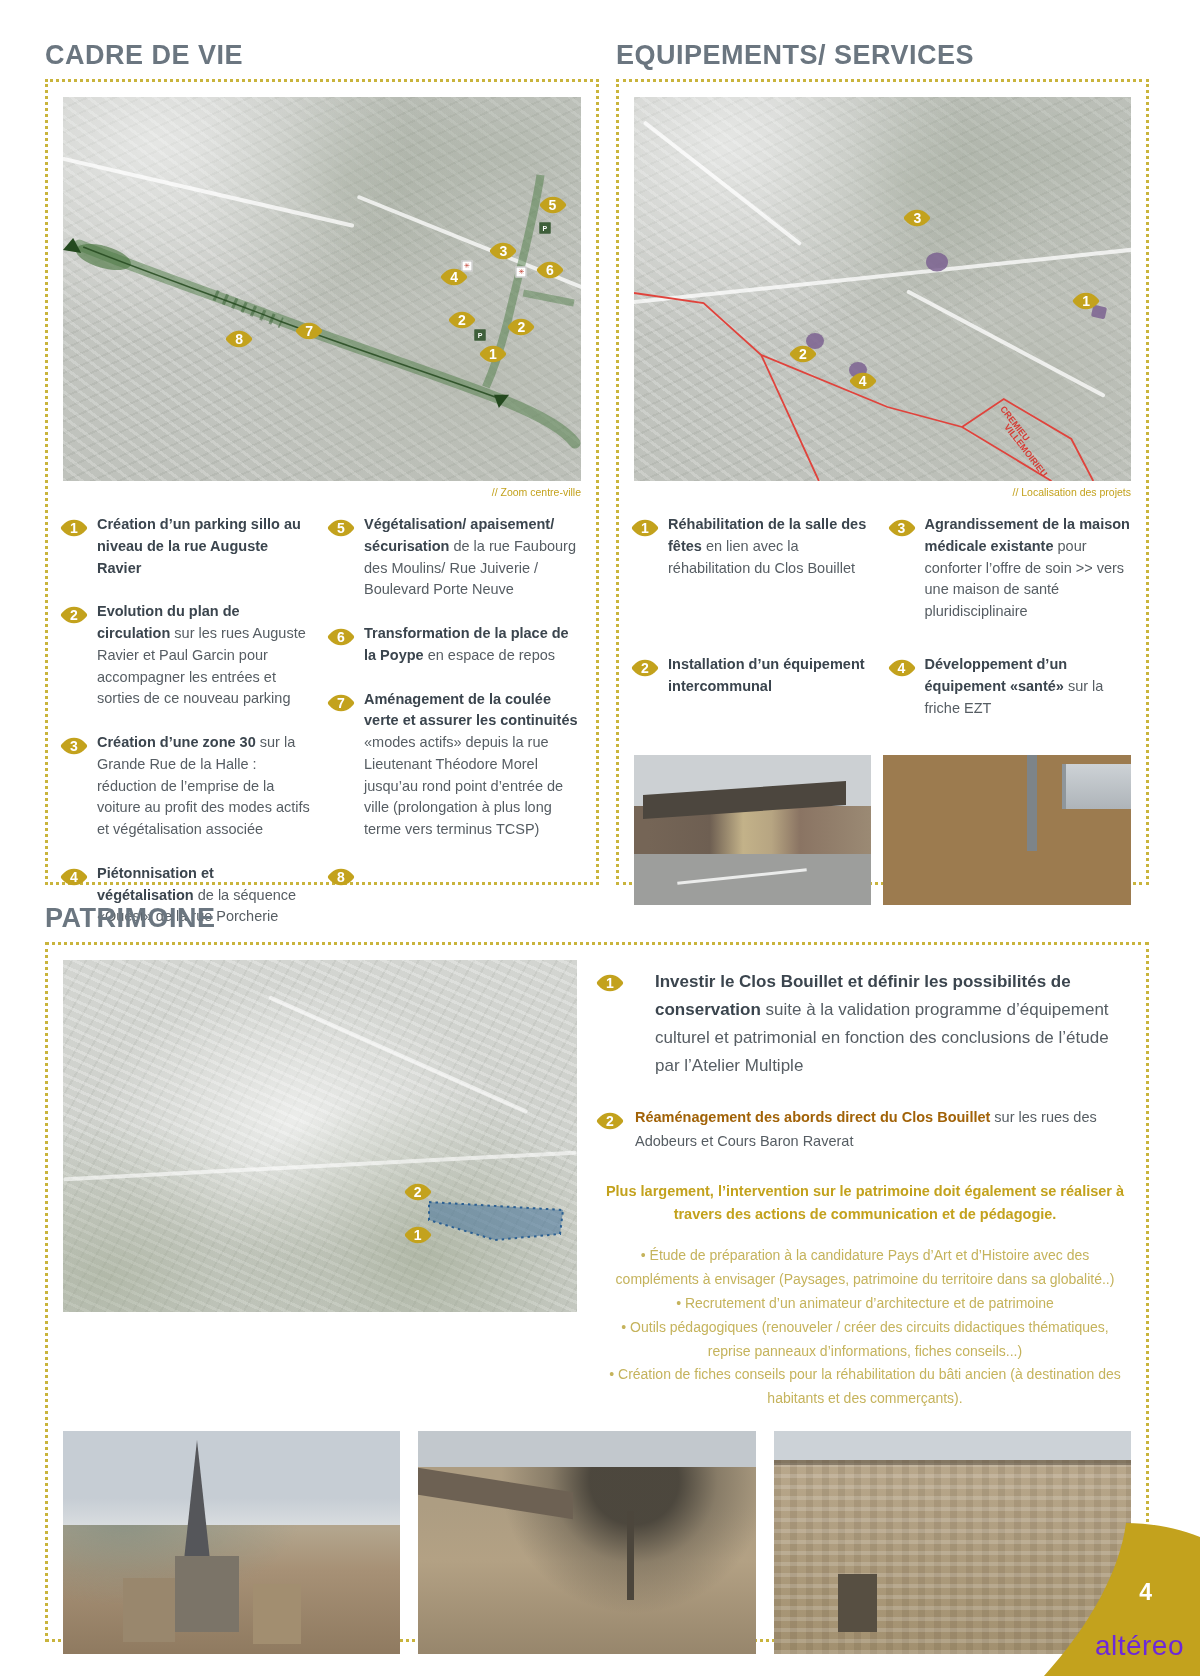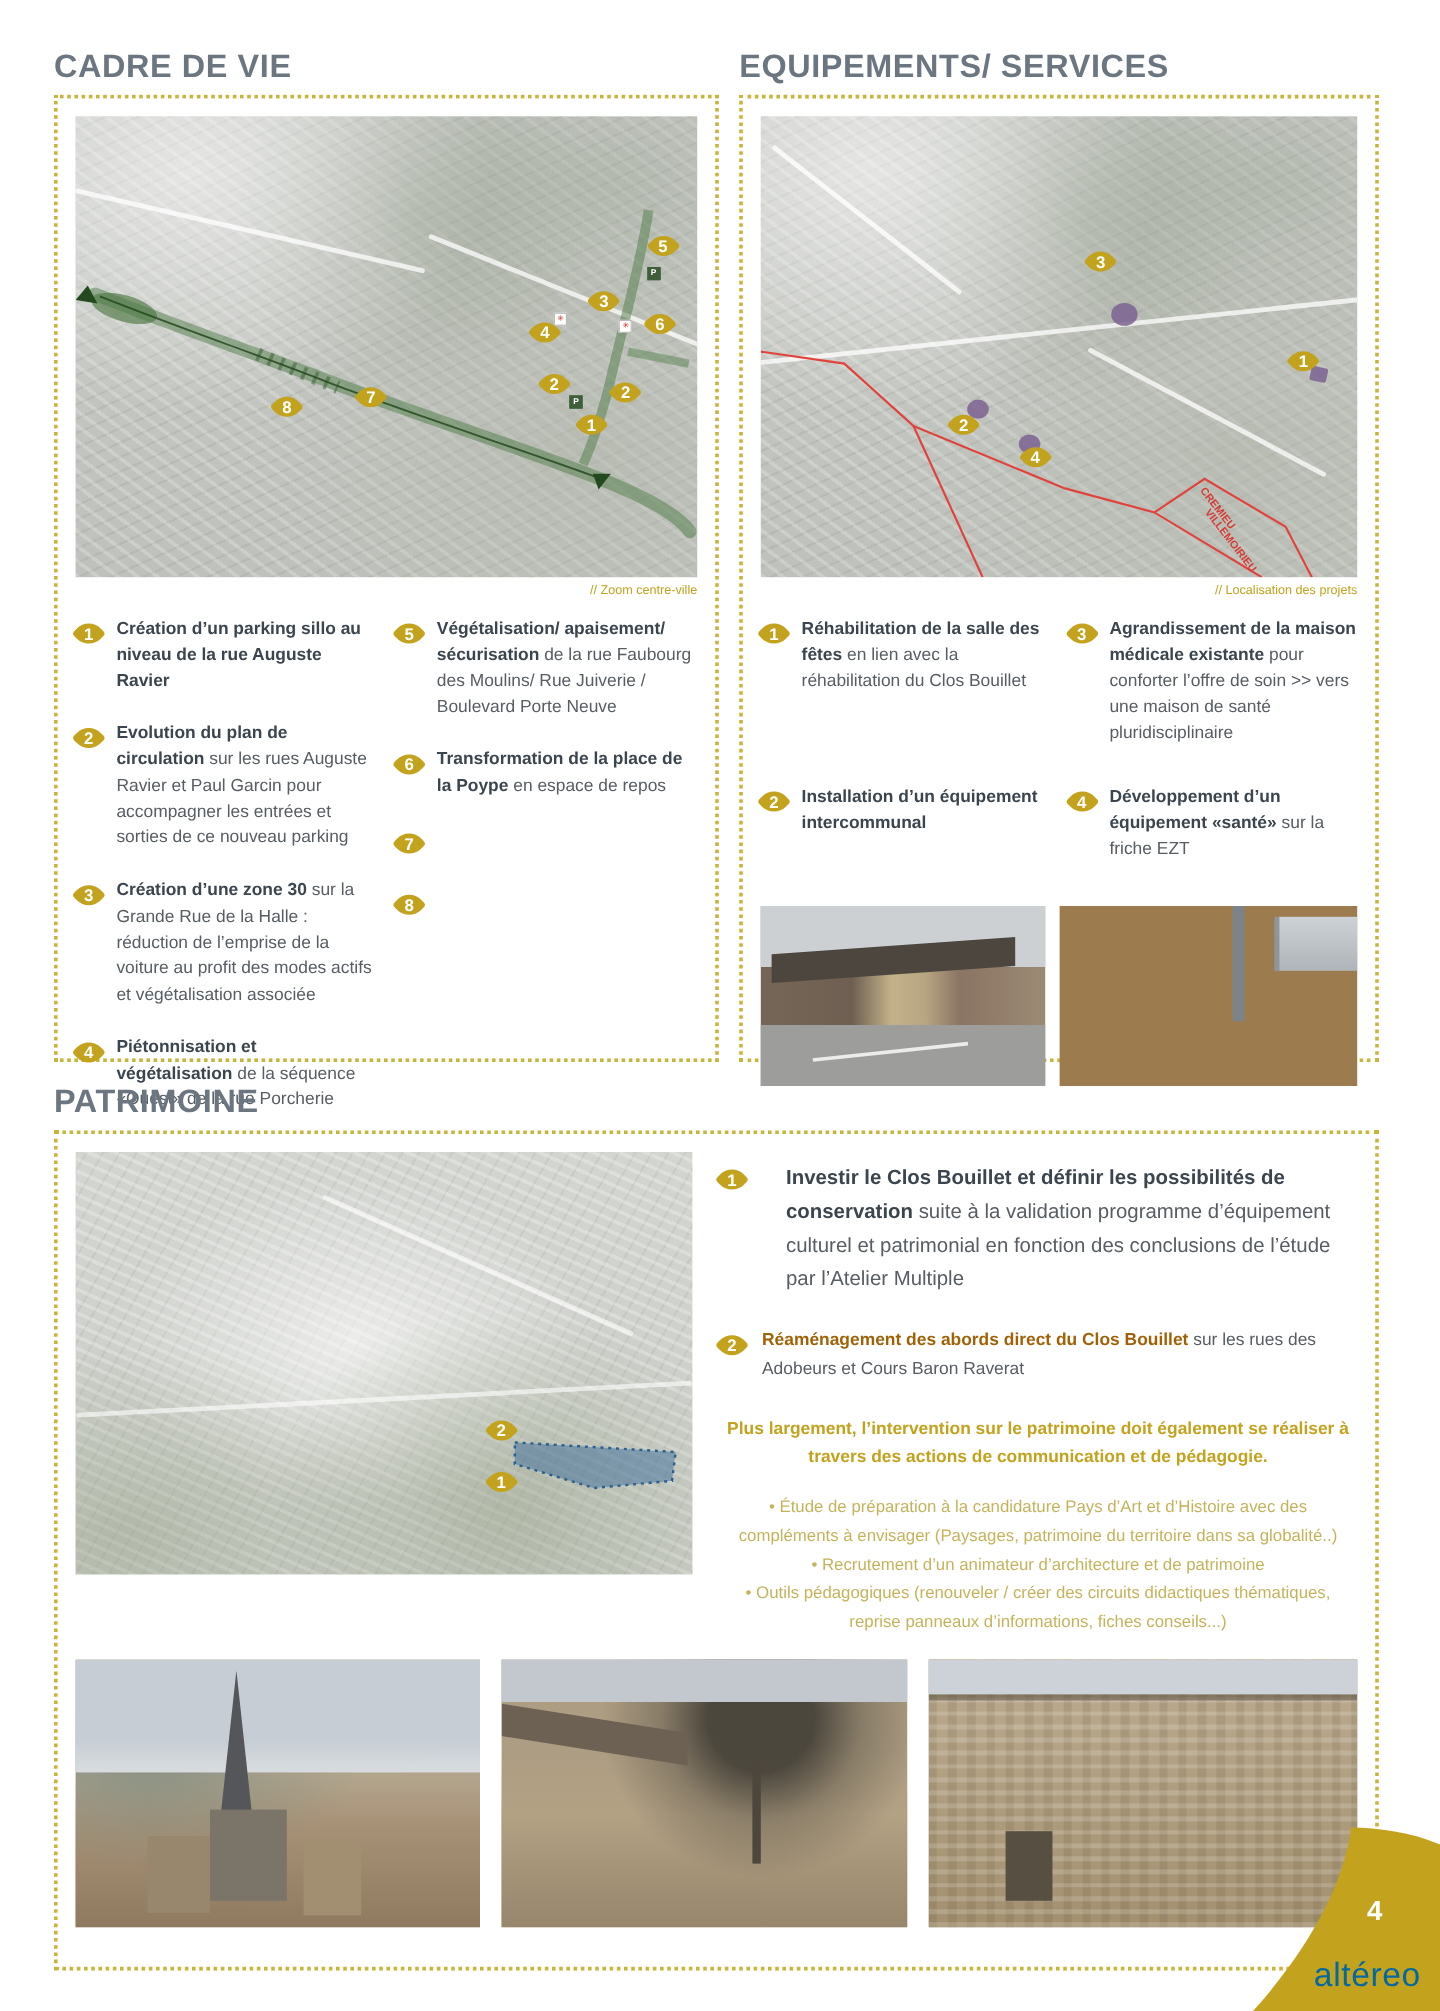--- a/index.html
+++ b/index.html
@@ -105,21 +105,21 @@
   .pat-item .leaf-wrap { flex:0 0 22px; width:22px; height:30px; }
   .pat-item .txt { font-size:14.5px; line-height:1.65; }
   .pat-highlight { color:#c3a21d; font-weight:bold; font-size:14.5px; line-height:1.6; text-align:center; margin:16px 4px 18px; }
   .pat-bullets { color:#c5b35c; font-size:14px; line-height:1.7; text-align:center; }
   .pat-bullets .bullet::before { content:"•  "; }
 
   
   .corner { position:absolute; right:0; bottom:0; width:230px; height:205px; z-index:10; }
   .corner svg { position:absolute; inset:0; }
   .corner .pnum { position:absolute; right:48px; bottom:70px; color:#fff; font-weight:bold; font-size:23px; }
-  .corner .brand { position:absolute; right:16px; bottom:14px; color:#0369a1; font-size:28px; letter-spacing:.5px; }
+  .corner .brand { position:absolute; right:16px; bottom:14px; color:#6d28d9; font-size:28px; letter-spacing:.5px; }
 </style>
 </head>
 <body>
 
 <div class="section" style="left:45px; top:40px; width:554px;">
   <h1 class="sec-title">CADRE DE VIE</h1>
   <div class="dotbox" style="height:806px;">
     <div class="map" style="height:384px;">
       <div class="road" style="left:-3%; top:24%; width:60%; transform:rotate(13deg);"></div>
       <div class="road" style="left:55%; top:38%; width:50%; transform:rotate(22deg);"></div>
@@ -236,20 +236,21 @@
               </div>
             </div>
           <div class="txt"><b>Transformation de la place de la Poype</b><span> en espace de repos</span></div>
         </div>
         <div class="item">
           <div class="leaf-wrap">
               <div class="leaf">
                 <span class="n">7</span>
               </div>
             </div>
+          <div class="txt"><b>Aménagement de la coulée verte et assurer les continuités</b><span> «modes actifs» depuis la rue Lieutenant Théodore Morel jusqu’au rond point d’entrée de ville (prolongation à plus long terme vers terminus TCSP)</span></div>
         </div>
         <div class="item">
           <div class="leaf-wrap">
               <div class="leaf">
                 <span class="n">8</span>
               </div>
             </div>
         </div>
       </div>
     </div>
@@ -379,20 +380,21 @@
                 <span class="n">2</span>
               </div>
             </div>
           <div class="txt" style="font-size:14.5px;"><b style="color:#a16207;">Réaménagement des abords direct du Clos Bouillet</b><span> sur les rues des Adobeurs et Cours Baron Raverat</span></div>
         </div>
         <div class="pat-highlight">Plus largement, l’intervention sur le patrimoine doit également se réaliser à travers des actions de communication et de pédagogie.</div>
         <div class="pat-bullets">
           <div class="bullet">Étude de préparation à la candidature Pays d’Art et d’Histoire avec des compléments à envisager (Paysages, patrimoine du territoire dans sa globalité..)</div>
           <div class="bullet">Recrutement d’un animateur d’architecture et de patrimoine</div>
           <div class="bullet">Outils pédagogiques (renouveler / créer des circuits didactiques thématiques, reprise panneaux d’informations, fiches conseils...)</div>
+          <div class="bullet">Création de fiches conseils pour la réhabilitation du bâti ancien (à destination des habitants et des commerçants).</div>
         </div>
       </div>
     </div>
     <div class="photo-row" style="gap:18px; margin-top:20px;">
       <div class="photo ph-village"></div>
       <div class="photo ph-maison"></div>
       <div class="photo ph-mur"></div>
     </div>
   </div>
 </div>

